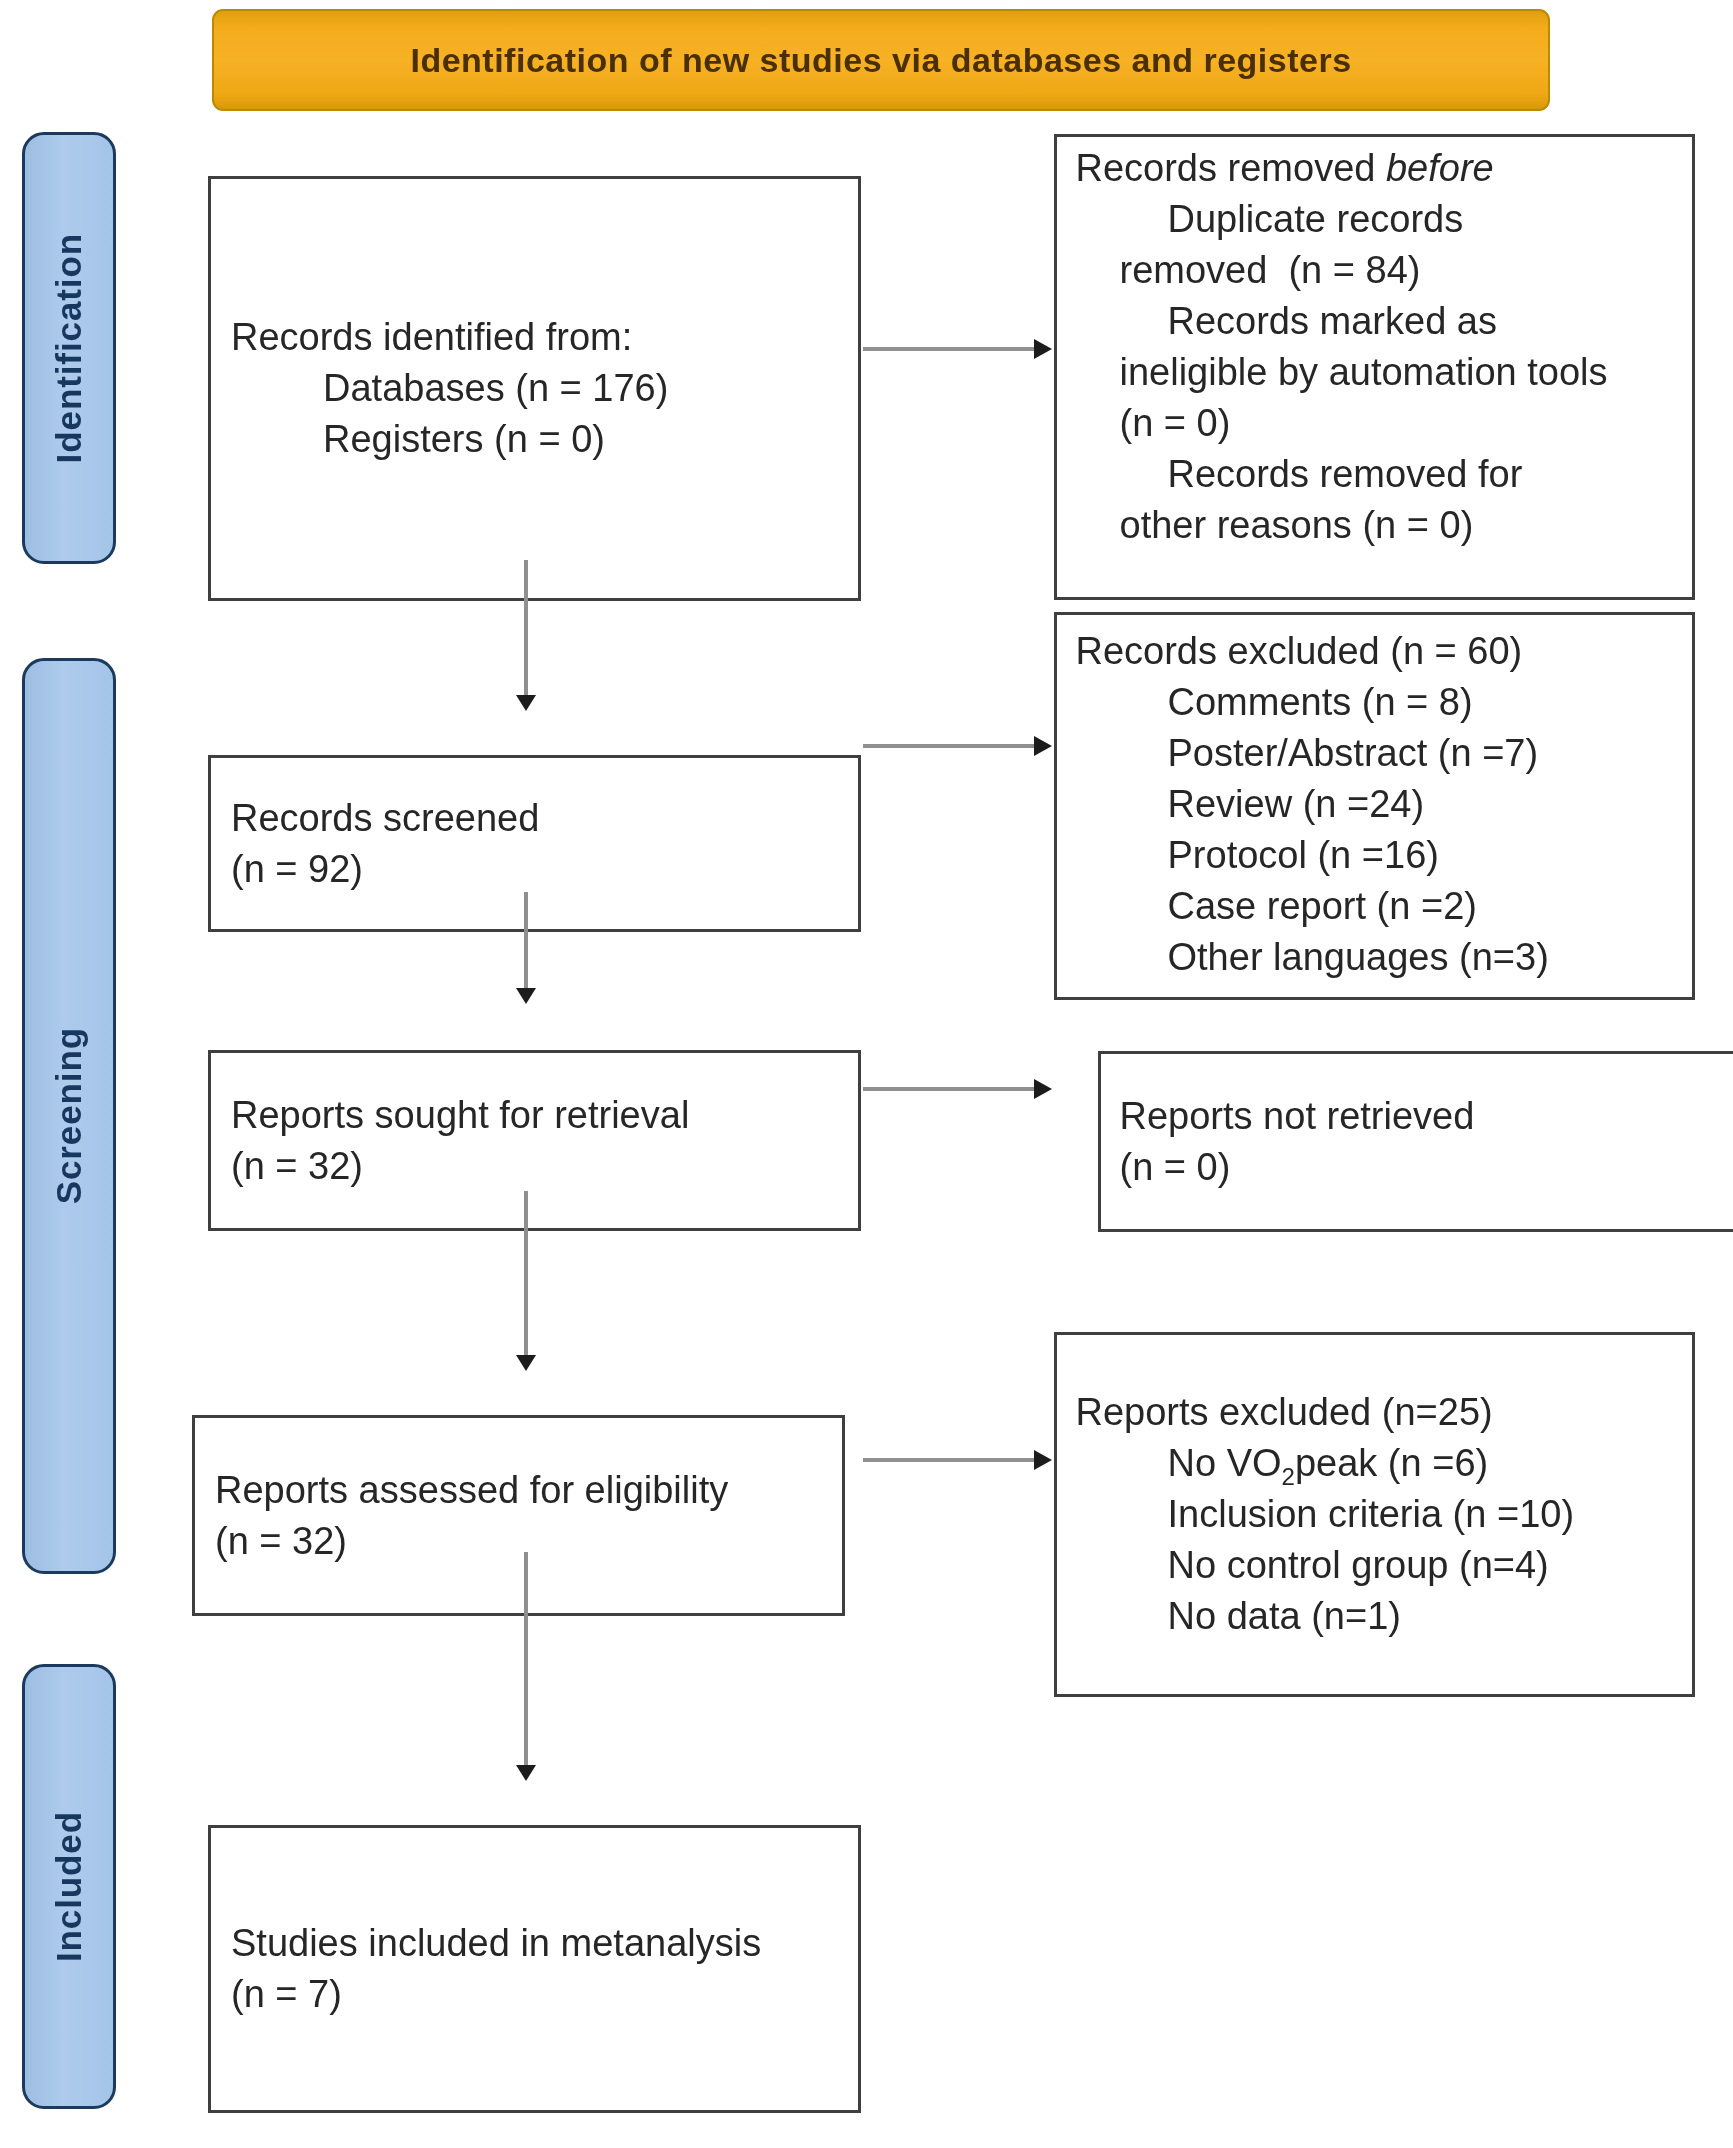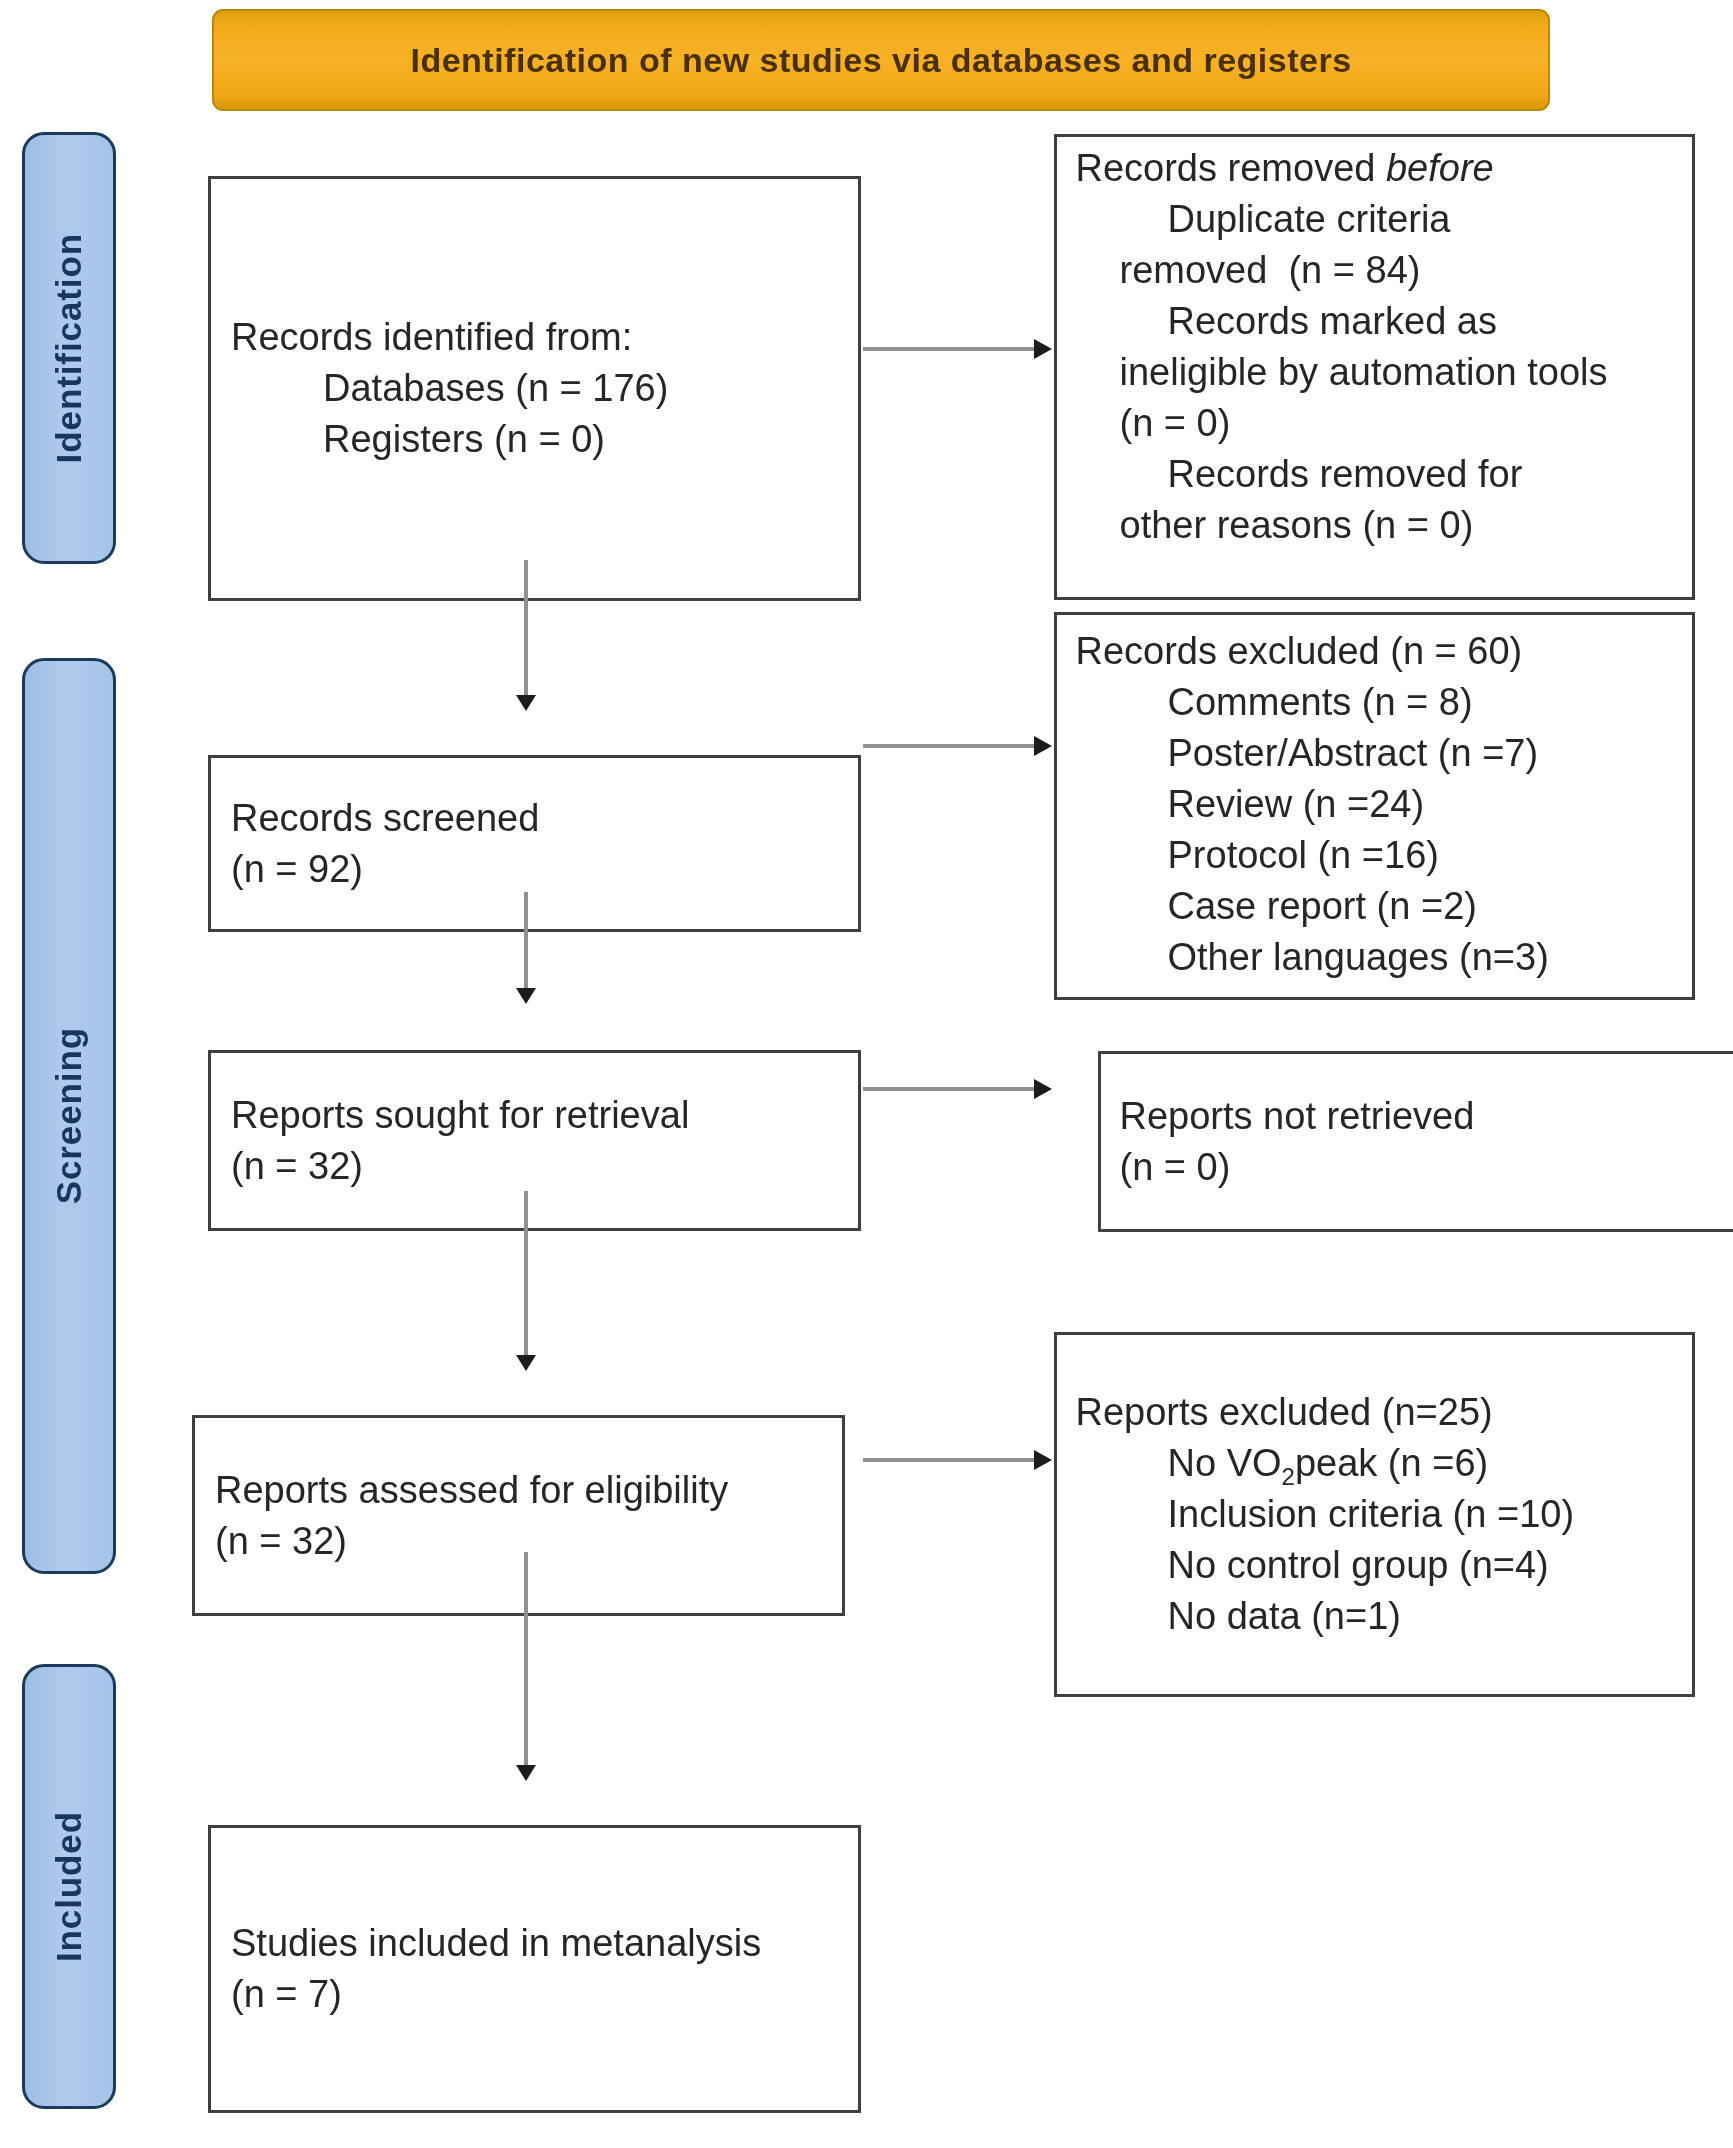--- a/index.html
+++ b/index.html
@@ -101,21 +101,21 @@
       <div class="line ind0"><span>Reports assessed for eligibility</span></div>
       <div class="line ind0"><span>(n = 32)</span></div>
     </div>
   <div class="fbox b-included center-v">
       <div class="line ind0"><span>Studies included in metanalysis</span></div>
       <div class="line ind0"><span>(n = 7)</span></div>
     </div>
 
   <div class="fbox b-removed">
       <div class="line ind0"><span>Records removed </span><span class="it">before</span></div>
-      <div class="line ind2"><span>Duplicate criteria</span></div>
+      <div class="line ind2"><span>Duplicate records</span></div>
       <div class="line ind1"><span>removed  (n = 84)</span></div>
       <div class="line ind2"><span>Records marked as</span></div>
       <div class="line ind1"><span>ineligible by automation tools</span></div>
       <div class="line ind1"><span>(n = 0)</span></div>
       <div class="line ind2"><span>Records removed for</span></div>
       <div class="line ind1"><span>other reasons (n = 0)</span></div>
     </div>
   <div class="fbox b-recexcluded">
       <div class="line ind0"><span>Records excluded (n = 60)</span></div>
       <div class="line ind2"><span>Comments (n = 8)</span></div>

